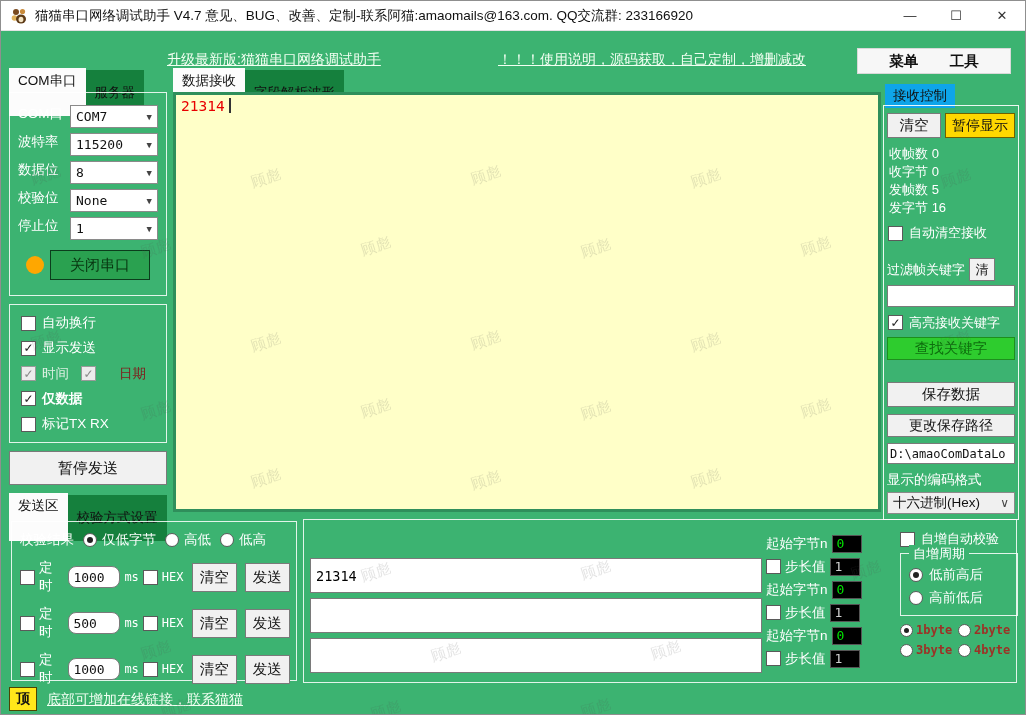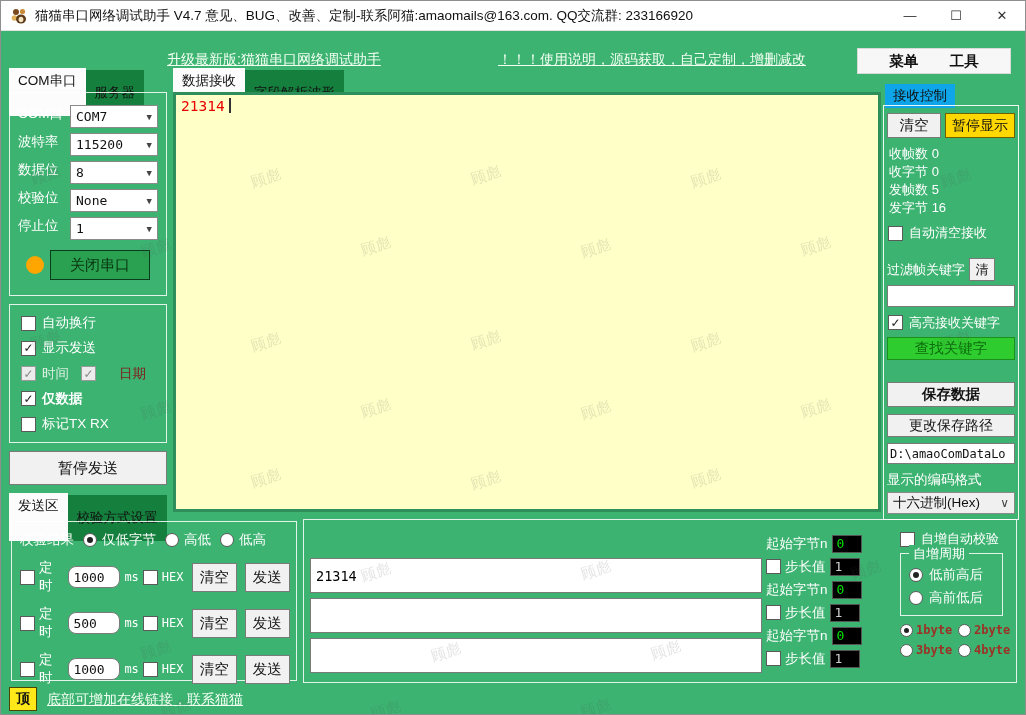--- a/index.html
+++ b/index.html
@@ -61,21 +61,21 @@
   .rc-btnrow .btn.clear { width:54px; }
   .rc-btnrow .btn.pause { flex:1; background:#ffd800; border-color:#6e6000; font-size:14px; }
   .rc-stats { margin:7px 0 4px 2px; color:#fff; font-size:13px; line-height:18px; }
   .rc-stat span { white-space:nowrap; }
   .rc-panel .chk-row { margin:3px 0 0 1px; font-size:13px; }
   .filter-row { display:flex; align-items:center; margin-top:16px; gap:4px; }
   .filter-row .flabel { color:#fff; font-size:13px; white-space:nowrap; }
   .filter-row .btn { width:26px; height:23px; font-size:13px; }
   .rc-panel input.filter { height:24px; margin-top:4px; width:100%; }
   .find-btn { margin-top:5px; height:26px; background:#2ecc2e; border:1px solid #1d8f1d; color:#0e6e0e; font-size:14.5px; }
-  .save-btn { margin-top:22px; height:29px; font-weight:bold; }
+  .save-btn { margin-top:22px; height:29px; font-weight:normal; }
   .path-btn { margin-top:7px; height:26px; font-size:14px; }
   .rc-panel input.path { height:23px; margin-top:6px; width:100%; font-size:12px; padding:1px 2px; }
   .enc-label { margin-top:7px; color:#fff; font-size:13.5px; }
   .enc-combo { margin-top:3px; height:25px; background:#f0f0f0; font-family:"Liberation Sans",sans-serif; font-size:13.5px; }
   .enc-combo .arr { font-size:12px; }
 
   
   .bl-frame { position:absolute; left:10px; top:520px; width:286px; height:160px; border:1px solid rgba(255,255,255,.85); padding:9px 6px 6px 8px; }
   .checksum-row { display:flex; align-items:center; gap:5px; color:#fff; font-size:13.5px; }
   .checksum-row .radio { margin-left:4px; }
@@ -85,21 +85,21 @@
   .hexlbl, .mslbl { font-family:"DejaVu Sans Mono",monospace; font-size:12px; color:#fff; }
 
   
   .br-frame { position:absolute; left:302px; top:518px; width:714px; height:164px; border:1px solid rgba(255,255,255,.85); }
   .msg-input { position:absolute; left:6px; width:452px; height:35px; border:1px solid #7a7a7a; background:#fff; font-family:"DejaVu Sans Mono",monospace; font-size:13.5px; padding:2px 5px; vertical-align:top; }
   .inc-col { position:absolute; left:462px; top:13px; width:130px; display:flex; flex-direction:column; gap:2px; }
   .inc-row { display:flex; align-items:center; gap:4px; height:21px; color:#fff; font-size:13.5px; white-space:nowrap; }
   .ledfield { width:30px; height:18px; background:#000; border:1px solid #555; font-family:"DejaVu Sans Mono",monospace; font-size:13px; display:flex; align-items:center; padding-left:4px; }
   .ledfield.start { color:#00e000; }
   .ledfield.step { color:#cfcfcf; }
-  .inc-right { position:absolute; left:596px; top:10px; width:103px; }
+  .inc-right { position:absolute; left:596px; top:10px; width:118px; }
   .inc-right .chk-row { font-size:13px; }
   .cycle-box { margin-top:5px; border:1px solid rgba(255,255,255,.85); position:relative; padding:12px 8px 8px 8px; }
   .cycle-legend { position:absolute; top:-9px; left:8px; background:#3cb371; padding:0 4px; color:#fff; font-size:13px; }
   .cycle-box .radio-row { display:flex; align-items:center; gap:6px; color:#fff; font-size:13.5px; margin-top:5px; }
   .byte-grid { margin-top:7px; display:grid; grid-template-columns:58px 58px; row-gap:6px; }
   .byte-opt { display:flex; align-items:center; gap:3px; font-family:"DejaVu Sans Mono",monospace; font-weight:bold; font-size:12px; color:#9c3226; }
   .byte-opt .radio { width:13px; height:13px; }
 
   
   .top-btn { position:absolute; left:8px; top:686px; width:28px; height:24px; background:#ffe81a; border:1.5px solid #4d4400; color:#111; font-size:14px; font-weight:bold; display:flex; align-items:center; justify-content:center; }

